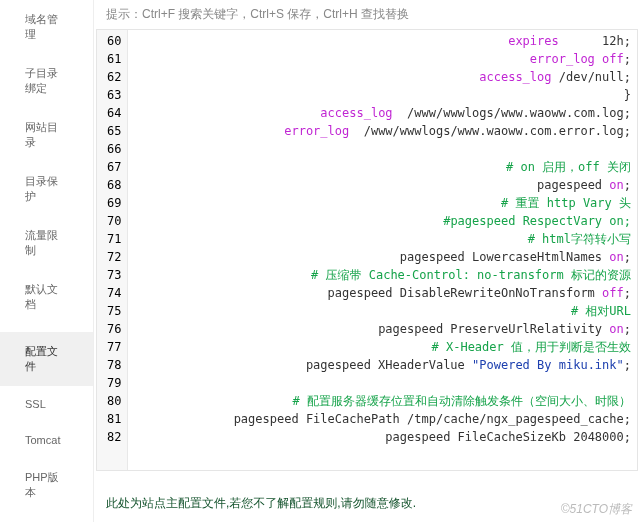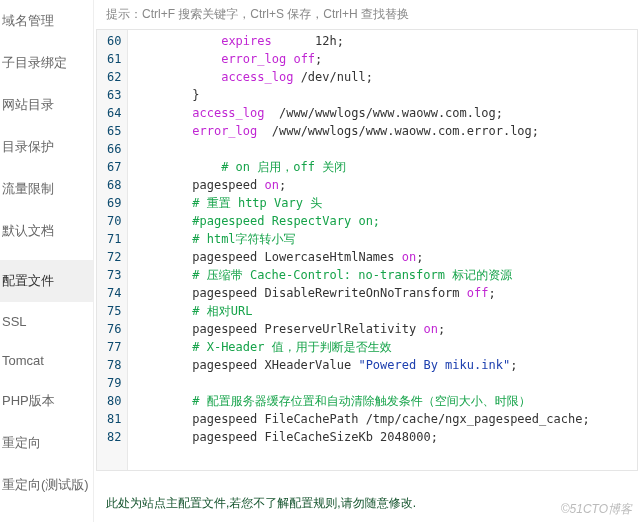--- a/index.html
+++ b/index.html
@@ -15,24 +15,24 @@
       display: flex;
       height: 100%;
     }
     .sidebar {
       width: 94px;
       background: #fff;
       border-right: 1px solid #eee;
       flex-shrink: 0;
     }
     .sidebar-item {
-      padding: 12px 2px;
+      padding: 12px 25px;
       color: #666;
       cursor: pointer;
-      font-size: 13px;
+      font-size: 11px;
       border-bottom: 0;
     }
     .sidebar-item.active {
       background: #f0f0f0;
       color: #333;
       margin-top: 8px;
     }
     .main {
       flex: 1;
       display: flex;
@@ -55,33 +55,34 @@
       display: flex;
       font-family: Consolas, Monaco, monospace;
       font-size: 12px;
       line-height: 18px;
       height: 100%;
       overflow: hidden;
       background: #fff;
     }
     .gutter {
       background: #f7f7f7;
-      color: #0c4a6e;
+      color: #000000;
       text-align: center;
       padding: 2px 6px 2px 10px;
       border-right: 1px solid #e8e8e8;
       user-select: none;
       white-space: pre;
     }
     .code {
       padding: 2px 6px;
       white-space: pre;
       color: #333;
       flex: 1;
       position: relative;
+      text-align: right;
     }
     .kw { color: #c026d3; }       
     .str { color: #1e40af; }      
     .cm { color: #16a34a; }
     .footer {
       padding: 10px 12px;
     }
     .save-btn {
       background: #20a53a;
       color: #fff;

